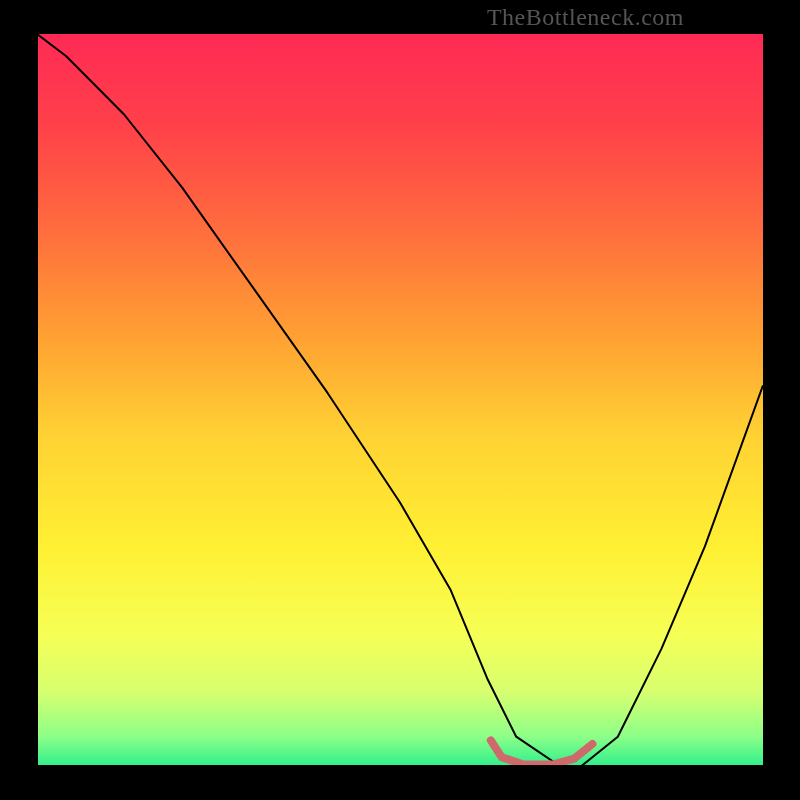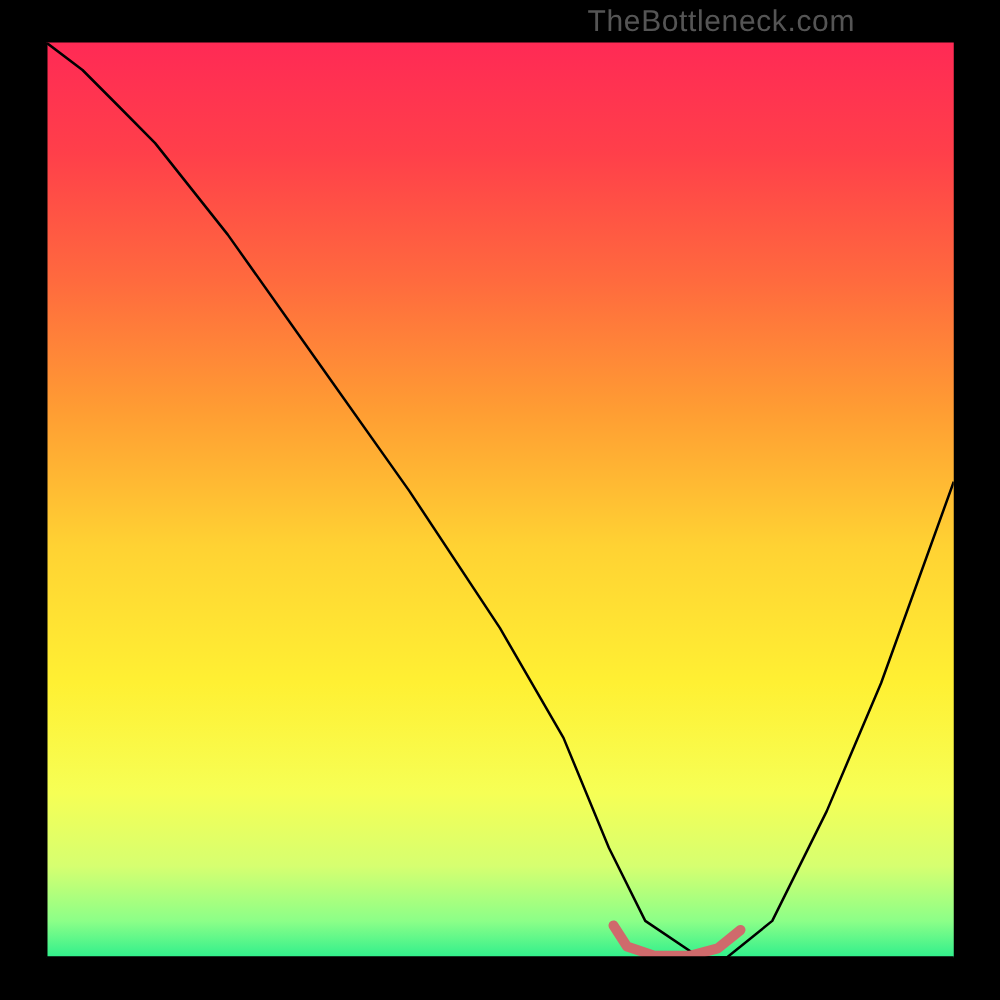--- a/index.html
+++ b/index.html
@@ -8,20 +8,21 @@
     width: 800px;
     height: 800px;
     background: #000;
     font-family: Arial, Helvetica, sans-serif;
     overflow: hidden;
   }
   #container {
     position: relative;
     width: 692px;
     height: 800px;
+    font-family: Liberation Serif, serif;
   }
   #watermark {
     position: absolute;
     top: 4px;
     right: 8px;
     color: #555;
     font-size: 24px;
     font-weight: 500;
     letter-spacing: 0.5px;
     z-index: 10;

